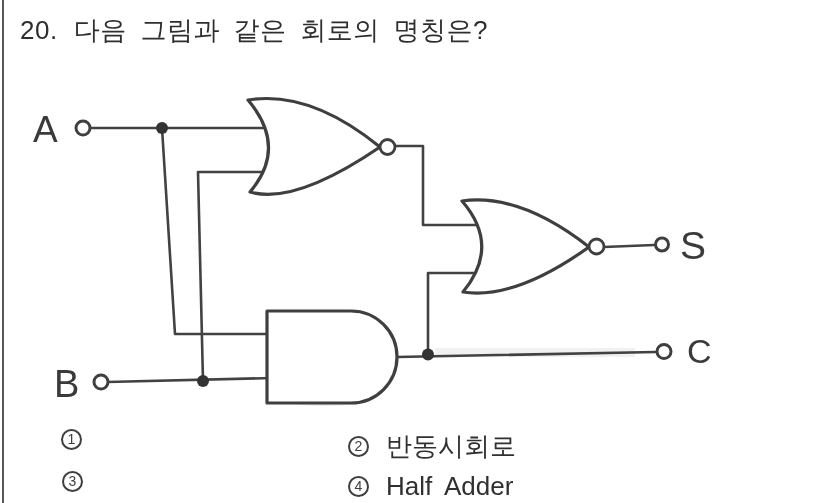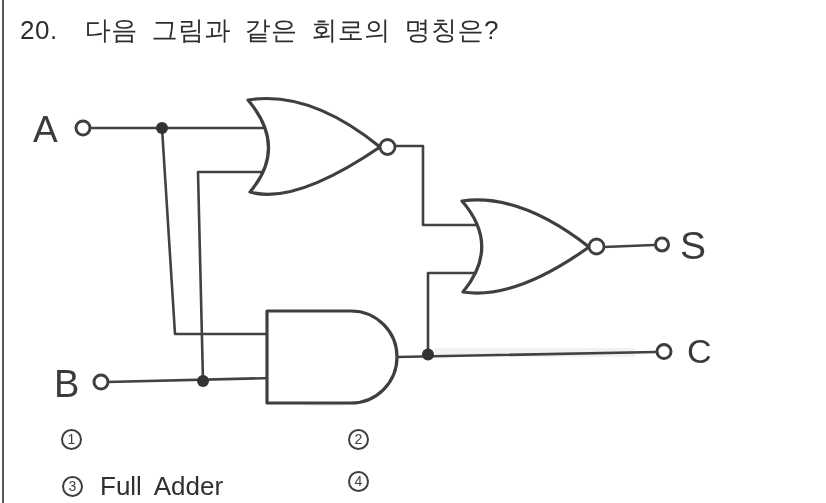--- a/index.html
+++ b/index.html
@@ -13,21 +13,21 @@
   .border-left{
     position:absolute;left:2px;top:0;width:2px;height:503px;
     background:#585858;
   }
   .title{
     position:absolute;left:20px;top:13px;
     font-size:26px;color:#2e2e2e;
     letter-spacing:0.5px;word-spacing:6px;
     white-space:nowrap;
   }
-  .title .qnum{margin-right:27px;text-align:center;}
+  .title .qnum{margin-right:16px;text-align:center;}
   svg.circuit{position:absolute;left:0;top:0;}
   svg text{
     font-family:"Liberation Sans","DejaVu Sans",sans-serif;
     fill:#3a3a3a;
   }
   .option{
     position:absolute;
     display:flex;align-items:center;
     color:#303030;font-size:26px;
     white-space:nowrap;word-spacing:6px;
@@ -103,22 +103,23 @@
     <text x="54" y="397" font-size="38">B</text>
     <text x="680" y="259" font-size="39">S</text>
     <text x="687" y="363" font-size="34">C</text>
   </svg>
 
   <div class="option" id="opt1">
     <span class="onum">1</span>
   </div>
   <div class="option" id="opt2">
     <span class="onum">2</span>
+    <span class="olabel">반동시회로</span>
   </div>
   <div class="option" id="opt3">
     <span class="onum">3</span>
-    <span class="olabel">Full Adder</span>
   </div>
   <div class="option" id="opt4">
     <span class="onum">4</span>
+    <span class="olabel">Half Adder</span>
   </div>
 
 </div>
 
 </body></html>

